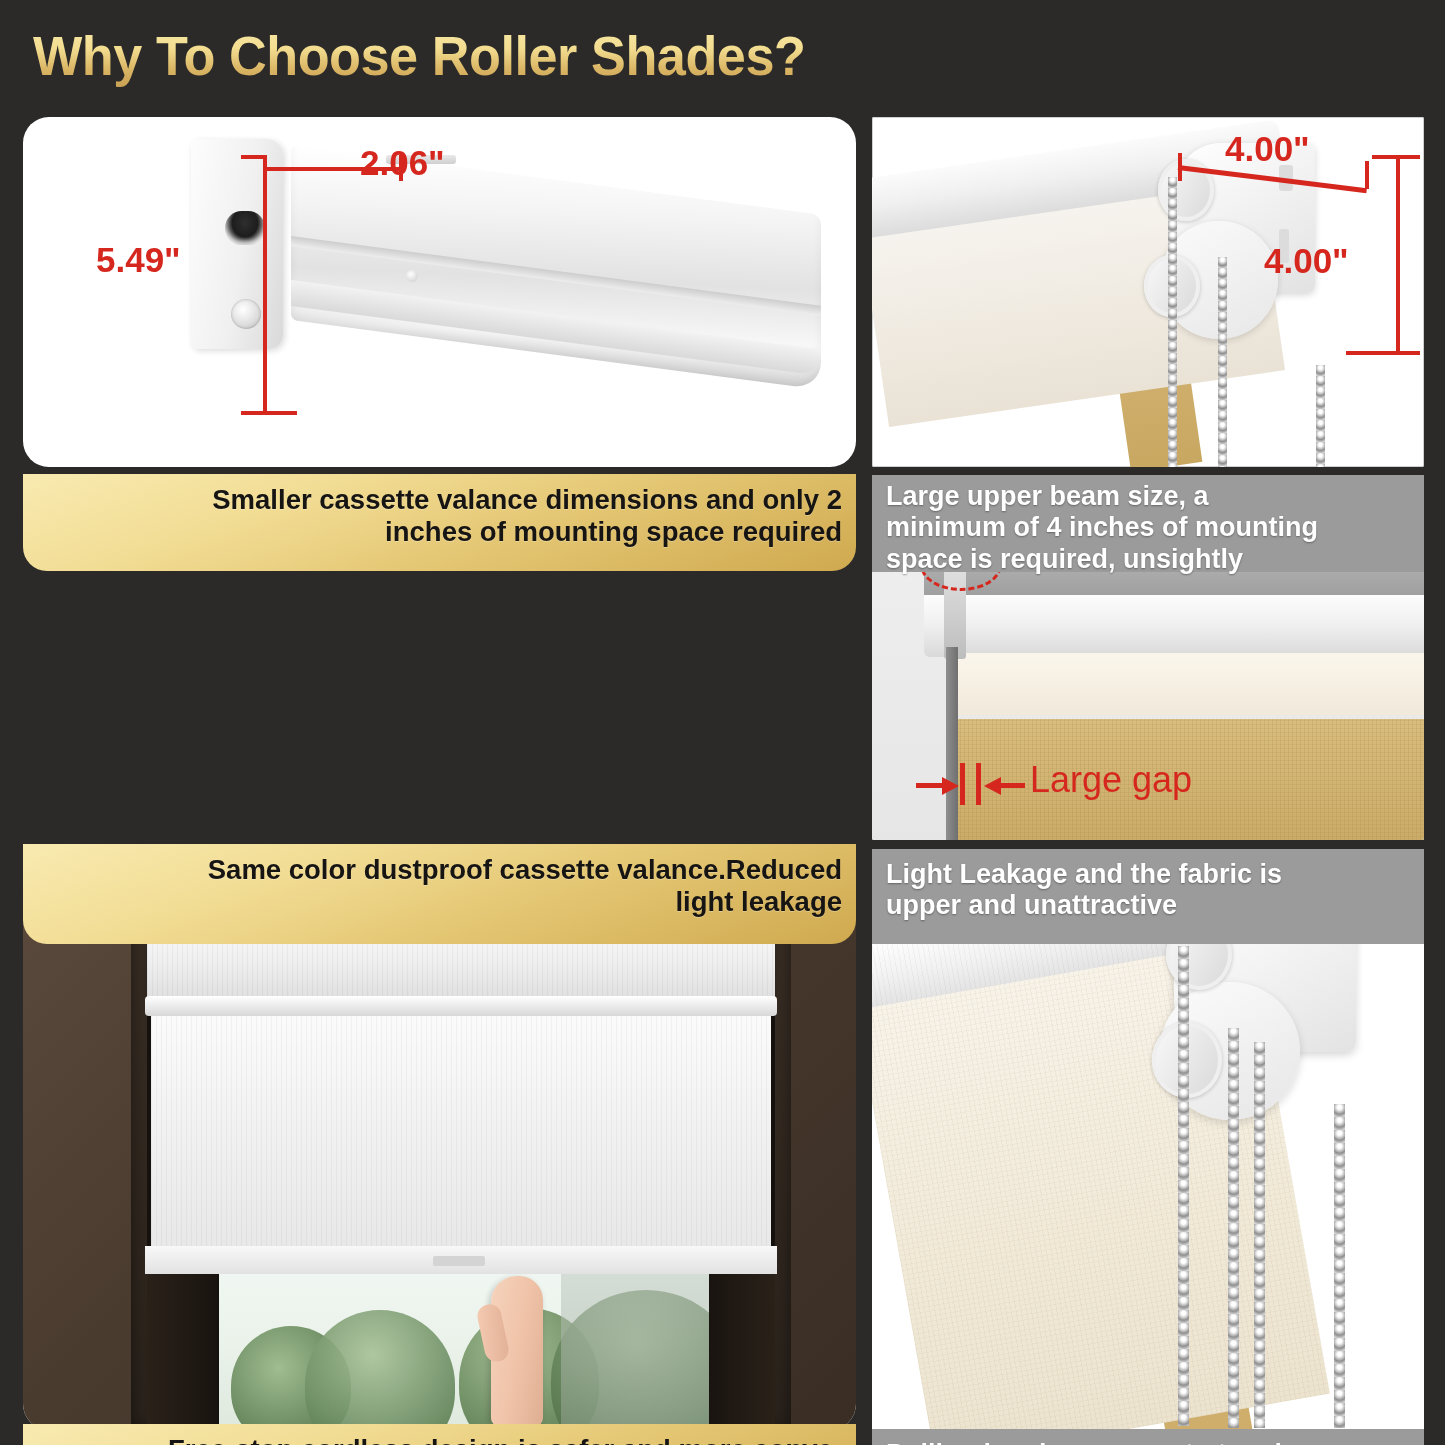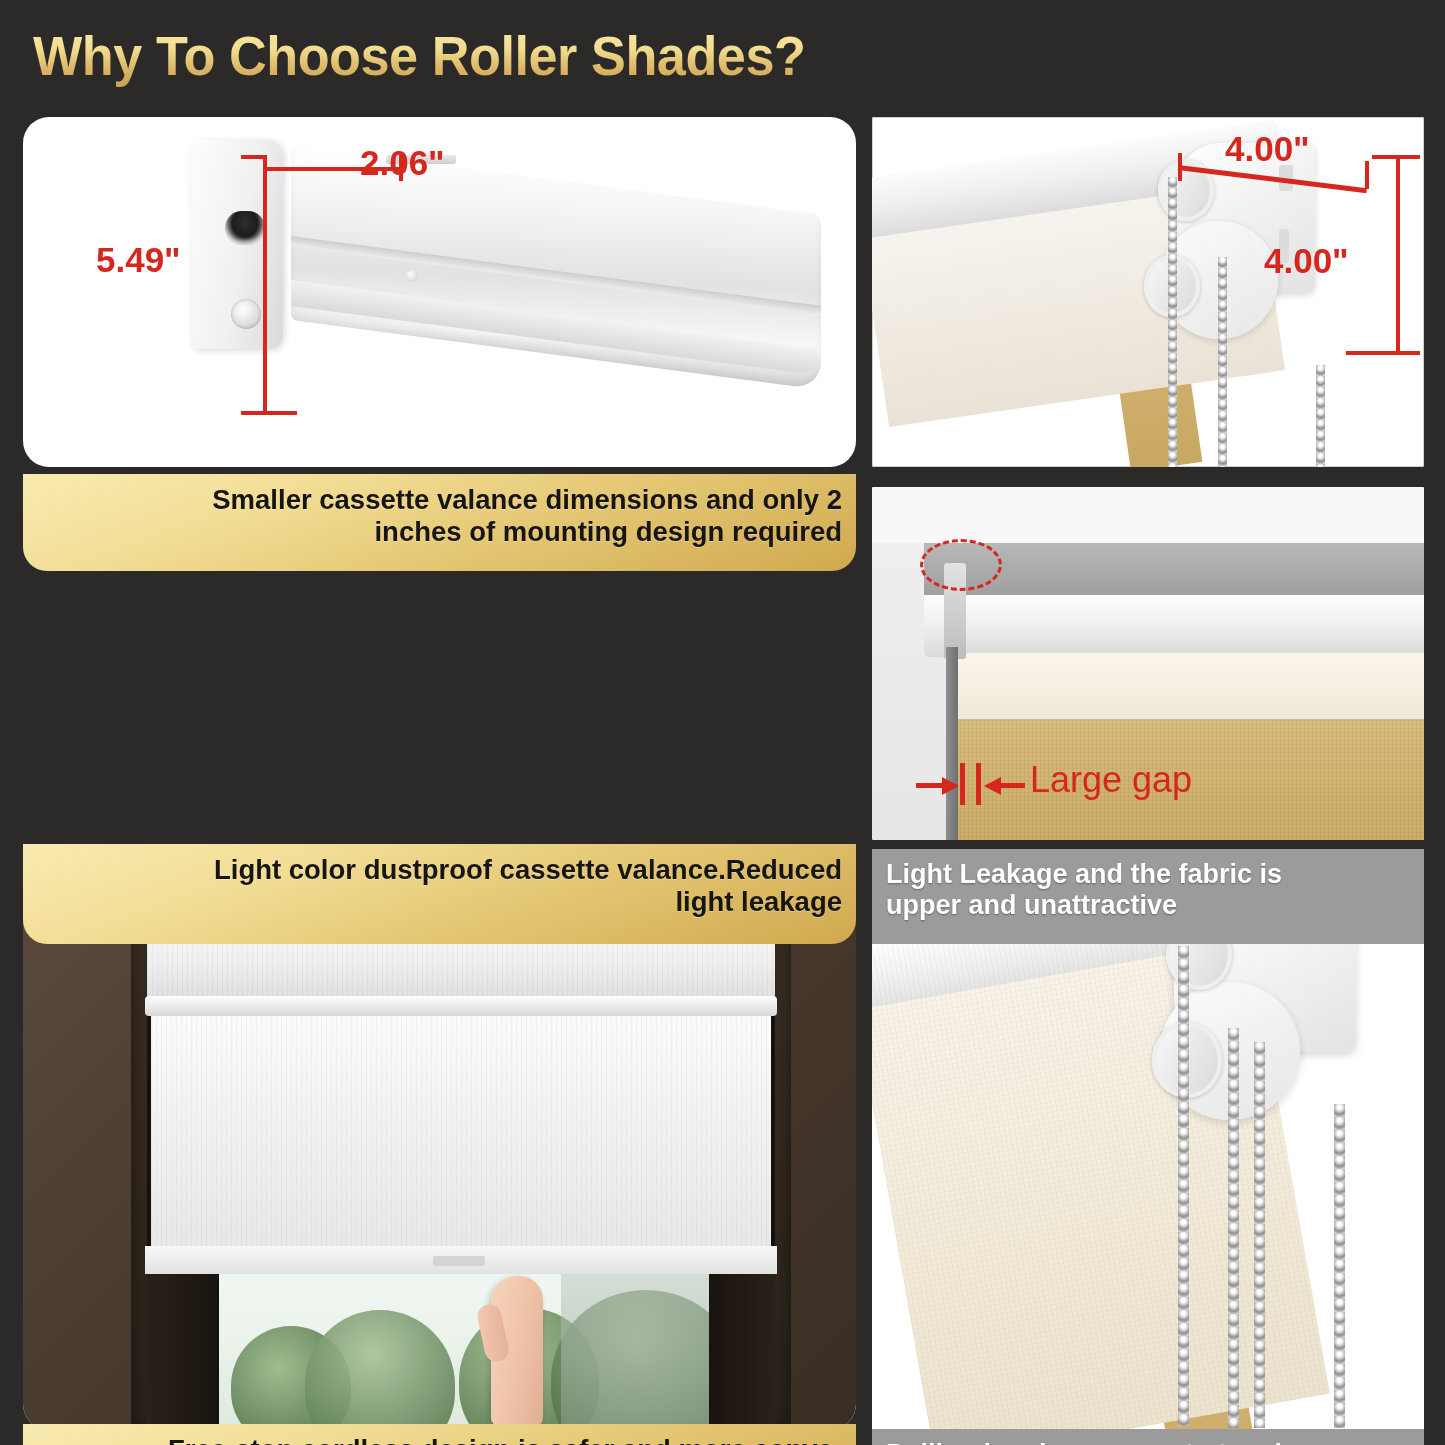--- a/index.html
+++ b/index.html
@@ -465,26 +465,31 @@
 
       <div class="chain" style="left:306px; top:86px; height:480px; width:11px; background-size:11px 13px;"></div>
       <div class="chain" style="left:356px; top:168px; height:400px; width:11px; background-size:11px 13px;"></div>
       <div class="chain" style="left:382px; top:182px; height:386px; width:11px; background-size:11px 13px;"></div>
       <div class="chain" style="left:462px; top:244px; height:324px; width:11px; background-size:11px 13px;"></div>
     </div>
   </div>
 
   <div class="cap gold cap-1l">
     <span class="line">Smaller cassette valance dimensions and only 2</span>
-    <span class="line">inches of mounting design required</span>
-  </div>
-
+    <span class="line">inches of mounting space required</span>
+  </div>
+
+  <div class="cap grey cap-1r">
+    <span class="line">Large upper beam size, a</span>
+    <span class="line">minimum of 4 inches of mounting</span>
+    <span class="line">space is required, unsightly</span>
+  </div>
 
   <div class="cap gold cap-2l">
-    <span class="line">Light color dustproof cassette valance.Reduced</span>
+    <span class="line">Same color dustproof cassette valance.Reduced</span>
     <span class="line">light leakage</span>
   </div>
 
   <div class="cap grey cap-2r">
     <span class="line">Light Leakage and the fabric is</span>
     <span class="line">upper and unattractive</span>
   </div>
 
   <div class="cap gold cap-3l">
     <span class="line">Free-stop cordless design is safer and more conve-</span>

